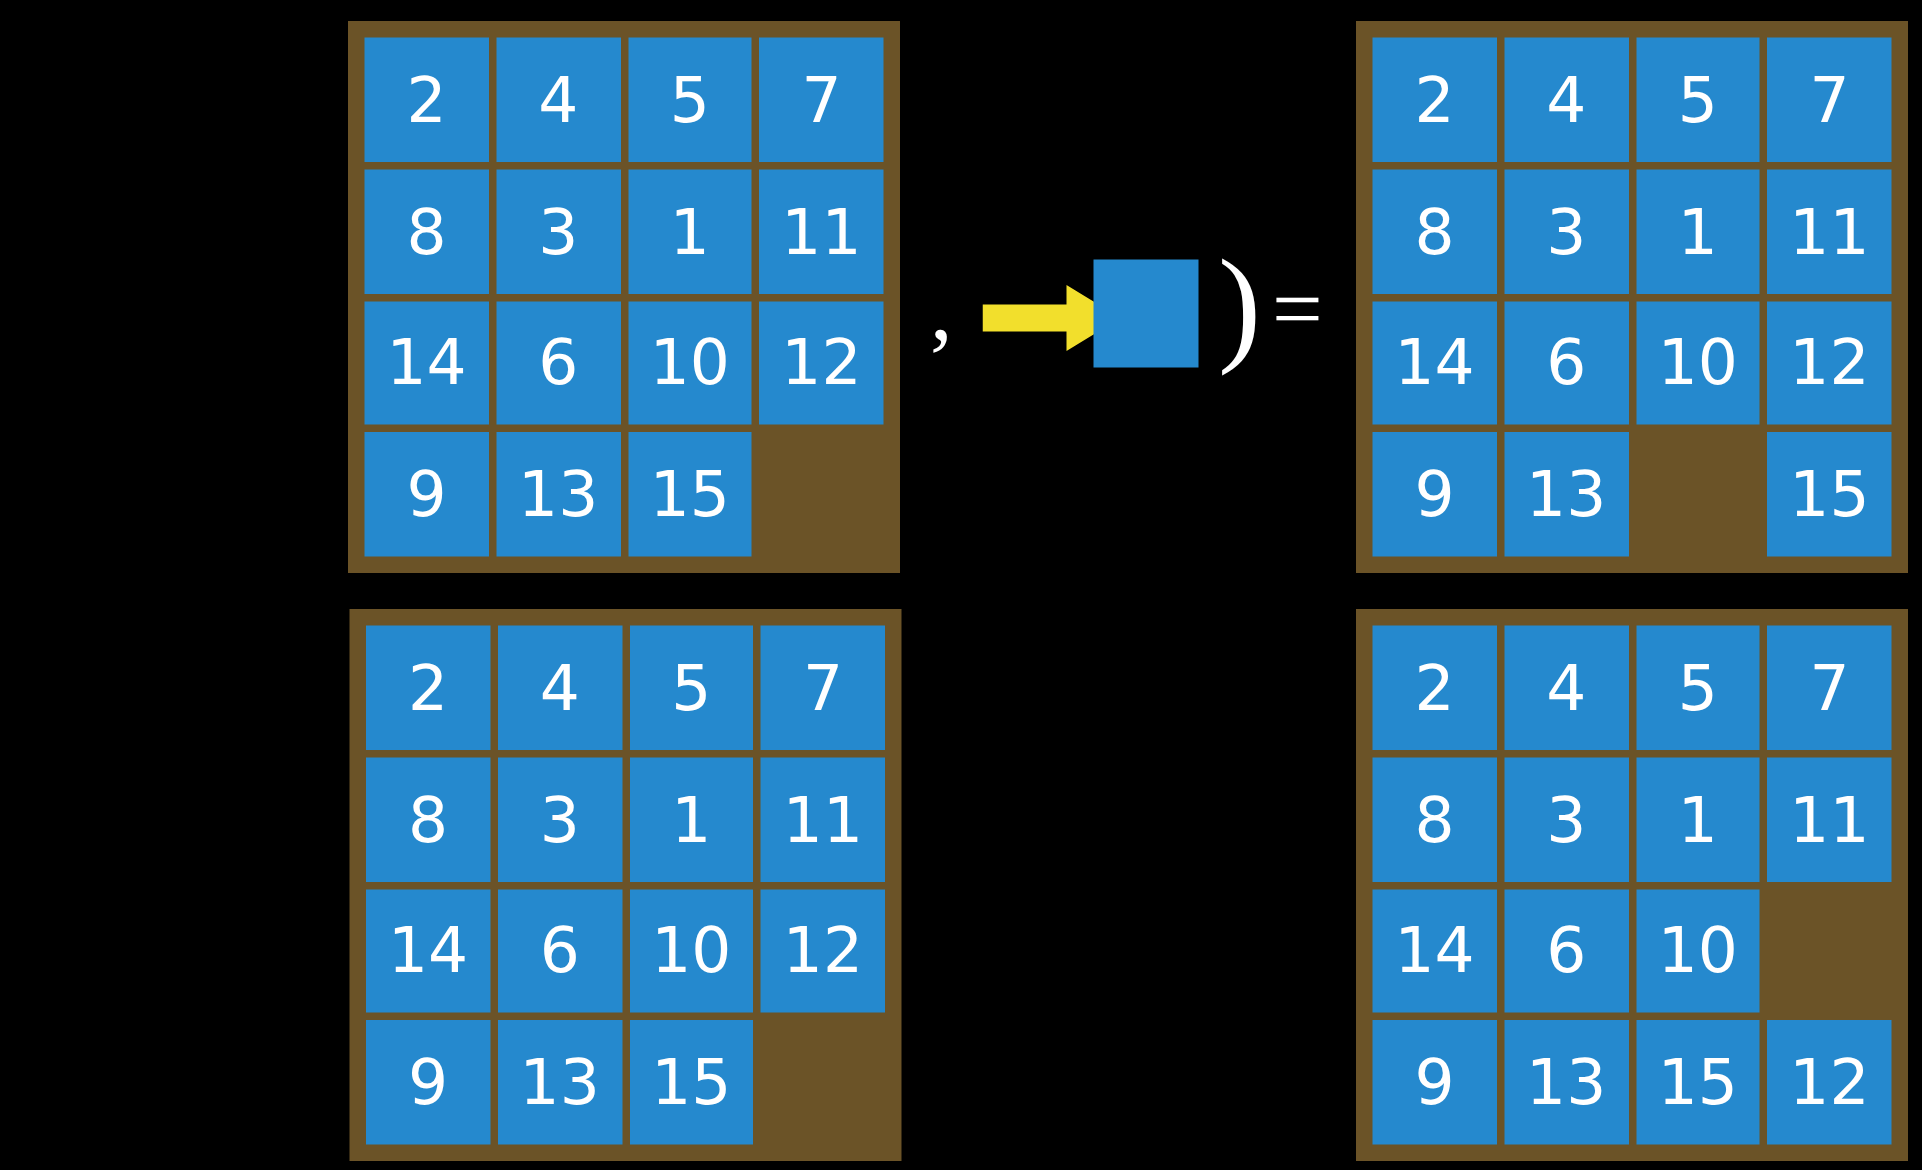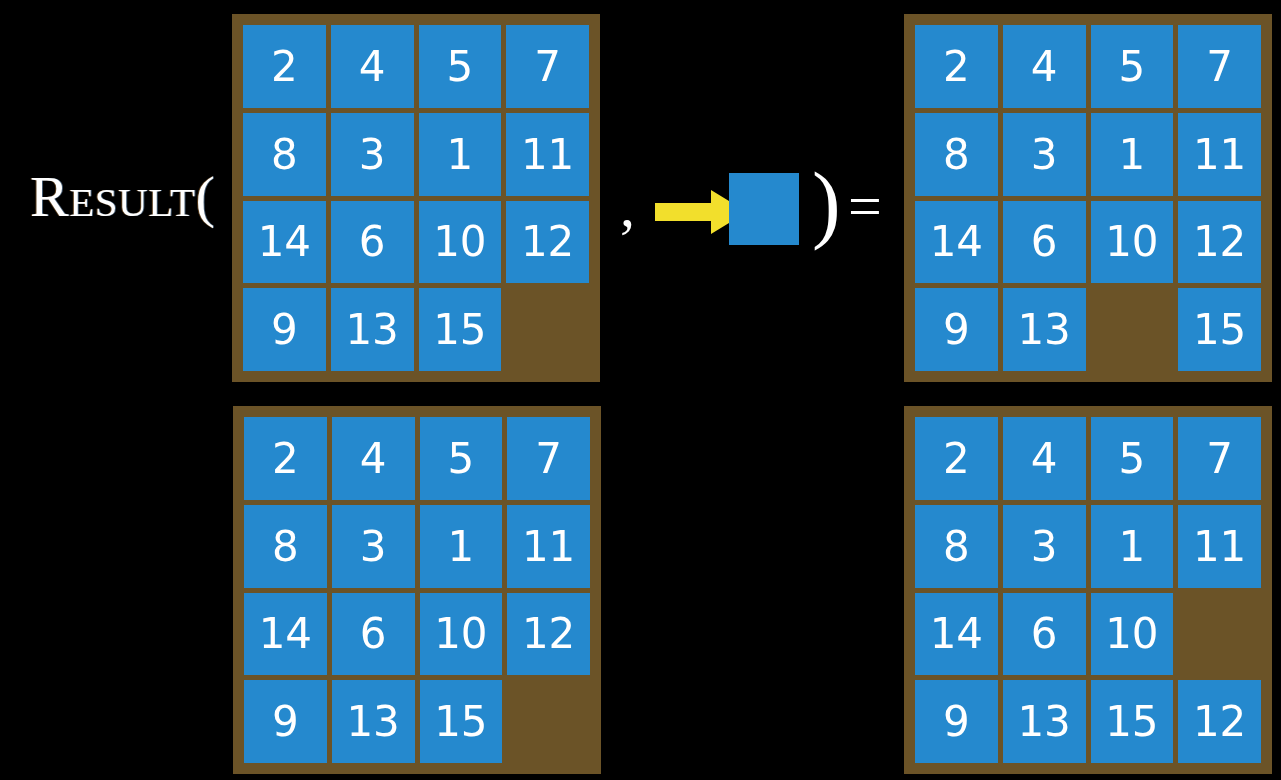--- a/index.html
+++ b/index.html
@@ -99,21 +99,20 @@
   }
   .arrow svg { display: block; }
 
   #row-0 .arrow { left: 655px; top: 190px; width: 92px; height: 44px; }
 </style>
 </head>
 <body>
 
 <div class="row" id="row-0">
 
-  <div class="result-label">Result(</div>
 
   <div class="board left" id="grid-0-input">
       <div class="cell">2</div>
       <div class="cell">4</div>
       <div class="cell">5</div>
       <div class="cell">7</div>
       <div class="cell">8</div>
       <div class="cell">3</div>
       <div class="cell">1</div>
       <div class="cell">11</div>

